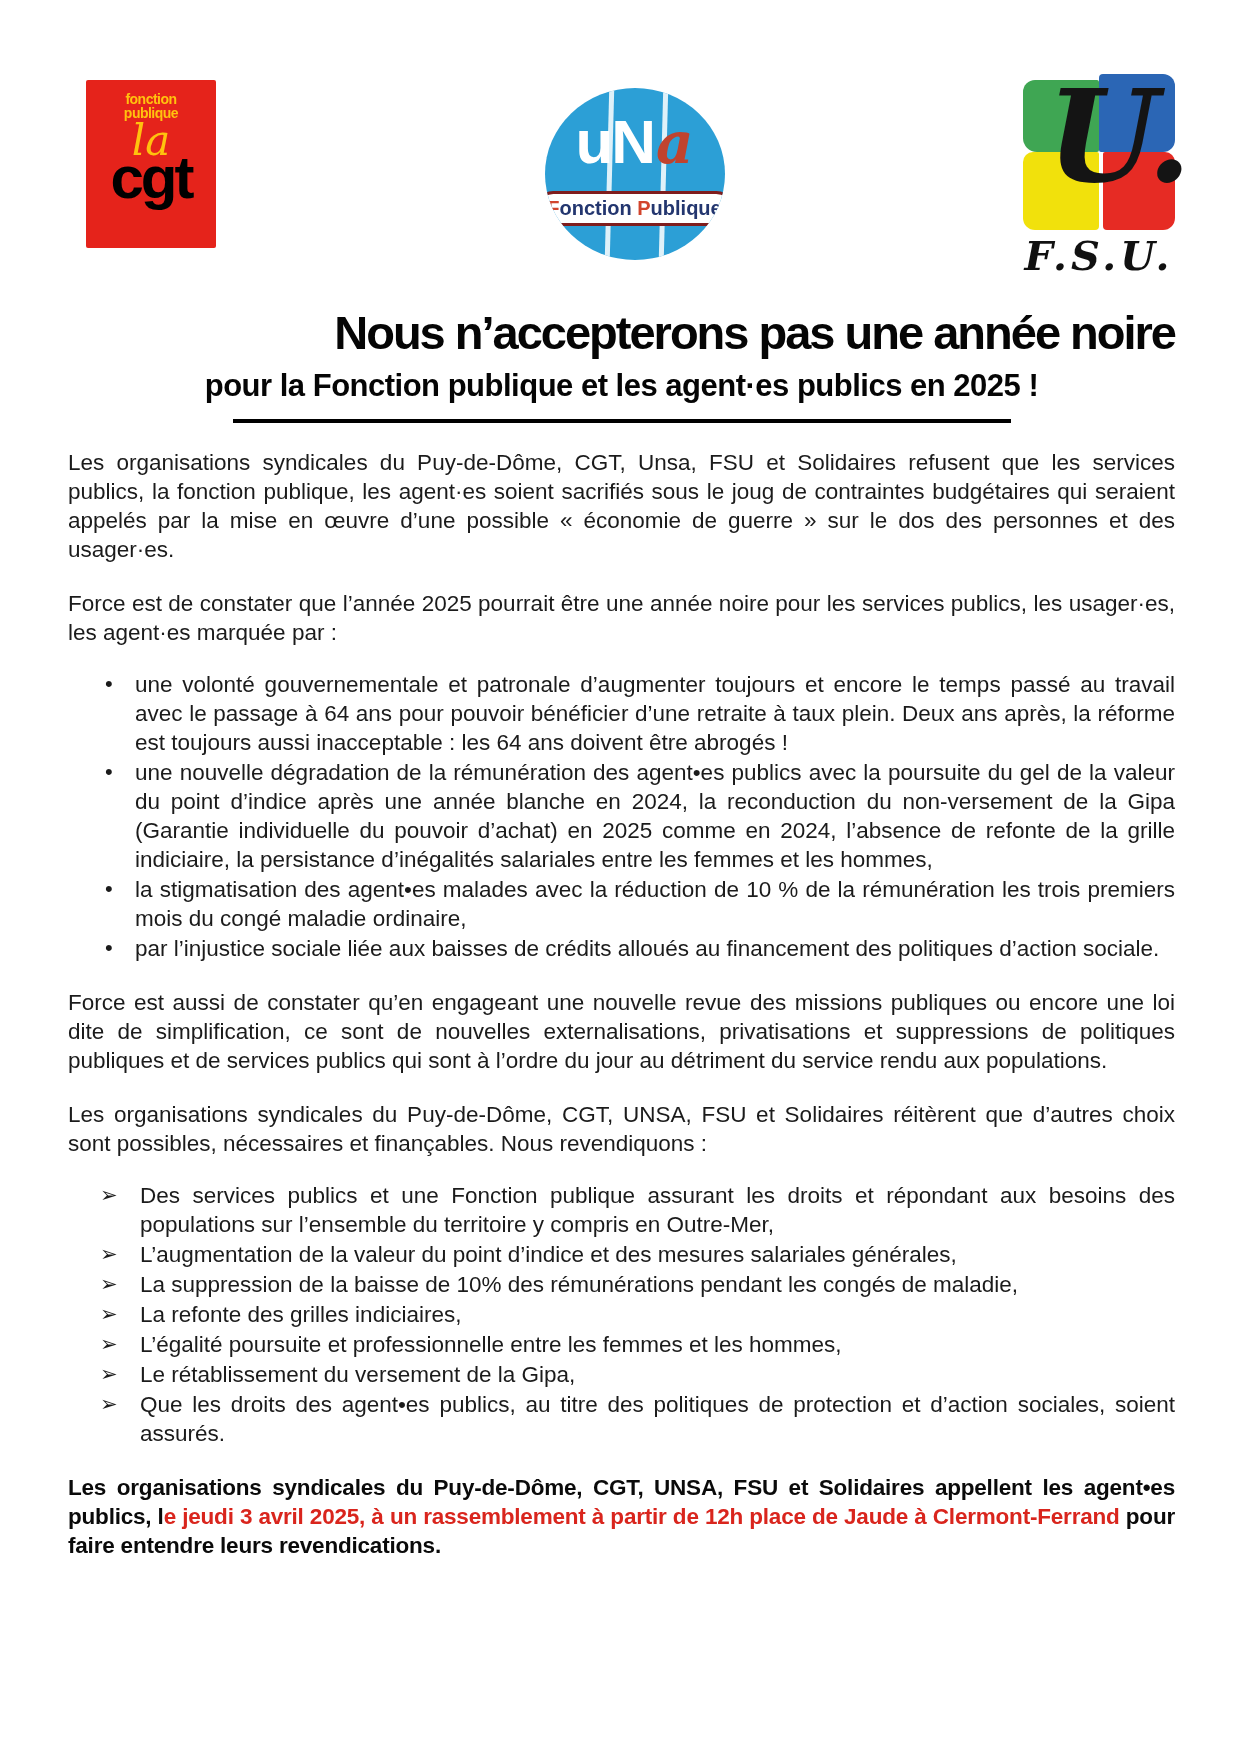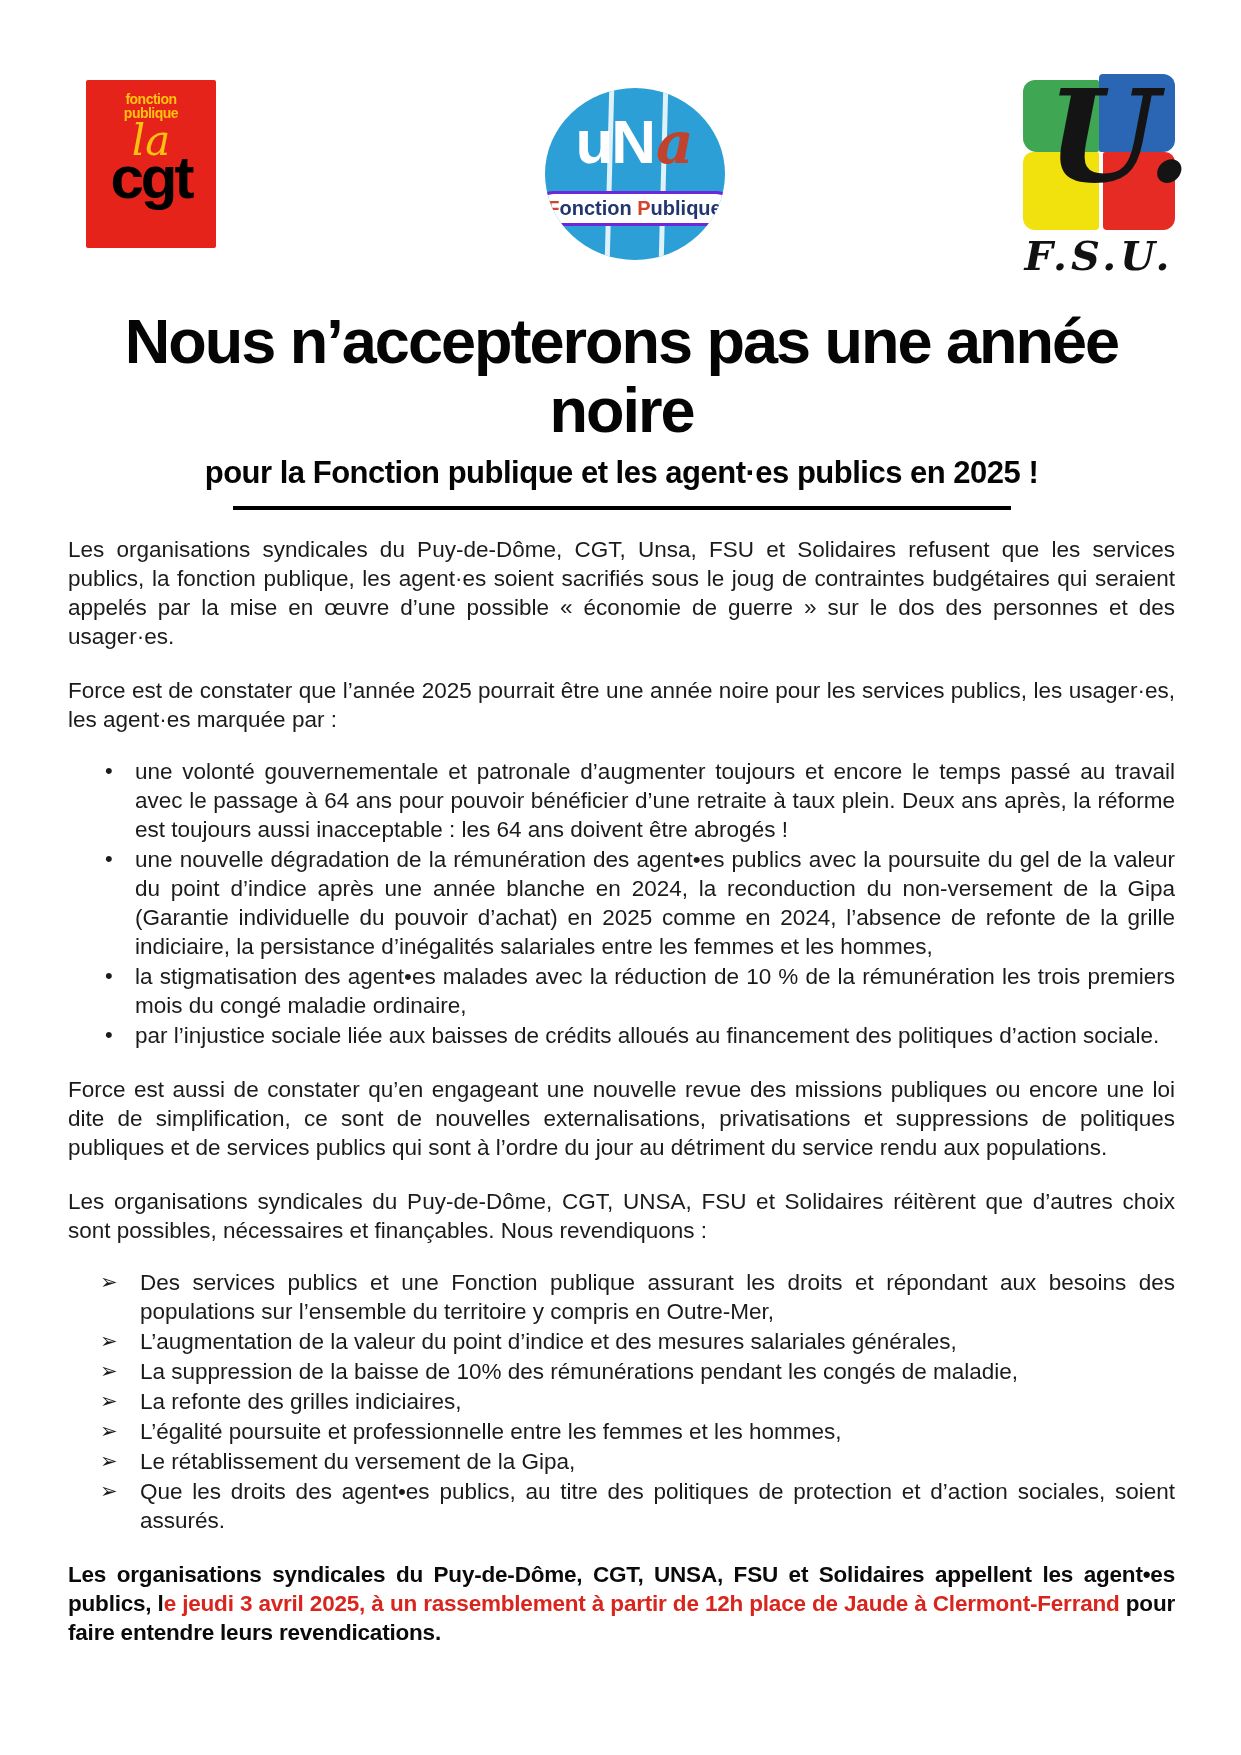--- a/index.html
+++ b/index.html
@@ -24,21 +24,21 @@
   .logo-unsa{margin-top:18px;margin-left:30px;}
   .unsa-circle{width:180px;height:172px;background:#2c9fd6;border-radius:50%;position:relative;overflow:hidden;}
   .unsa-slash{position:absolute;top:0;bottom:0;width:5px;background:rgba(255,255,255,0.85);}
   .unsa-slash.s1{left:62px;transform:rotate(1.5deg);}
   .unsa-slash.s2{left:116px;transform:rotate(1.5deg);}
   .unsa-letters{position:absolute;top:18px;left:0;right:0;text-align:center;white-space:nowrap;}
   .unsa-letters .un{color:#ffffff;font-weight:bold;font-size:62px;letter-spacing:-2px;}
   .unsa-letters .a{font-family:"DejaVu Serif",serif;font-style:italic;font-weight:bold;
     color:#c0432e;font-size:58px;margin-left:2px;}
   .unsa-pill{position:absolute;left:50%;transform:translateX(-50%);bottom:34px;background:#fff;
-    border:3px solid #6d28d9;border-radius:20px;padding:3px 9px;white-space:nowrap;
+    border:3px solid #7f1d1d;border-radius:20px;padding:3px 9px;white-space:nowrap;
     font-weight:bold;font-size:20px;color:#23366f;}
   .unsa-pill .cap{color:#d2442c;}
 
   
   .logo-fsu{margin-top:10px;text-align:center;}
   .fsu-grid{width:152px;height:150px;position:relative;display:grid;
     grid-template-columns:76px 76px;grid-template-rows:72px 78px;margin:0 auto;}
   .fsu-q{border-radius:8px 3px 10px 4px;}
   .fsu-q.g{background:#3fa653;border-radius:12px 2px 2px 14px;}
   .fsu-q.b{background:#2b66b5;border-radius:4px 12px 12px 2px;margin-top:-6px;}
@@ -54,21 +54,21 @@
   .sol-line{height:3px;background:#000;}
   .sol-union{position:absolute;right:0;top:5px;text-align:left;
     font-family:"Liberation Serif",serif;font-weight:bold;font-size:14px;line-height:1.0;color:#111;}
   .sol-main{font-family:"DejaVu Serif",serif;font-weight:bold;font-size:46px;
     letter-spacing:-2px;color:#0d0d0d;line-height:1.05;margin-top:11px;}
   .sol-underline{height:8px;background:#e6007e;margin-top:-5px;border-radius:4px;transform:rotate(-0.7deg);}
   .sol-region{font-family:"DejaVu Serif",serif;font-weight:bold;font-size:35px;
     color:#e6007e;letter-spacing:0px;line-height:1;margin-top:3px;}
 
   
-  .title{font-size:63px;font-weight:bold;text-align:center;letter-spacing:-2px;
+  .title{font-size:47px;font-weight:bold;text-align:right;letter-spacing:-2px;
     color:#050505;margin:42px 0 0;line-height:1.1;}
   .subtitle{font-size:31px;font-weight:bold;text-align:center;letter-spacing:-0.5px;
     color:#050505;margin:10px 0 0;line-height:1.1;}
   .rule{width:778px;height:4px;background:#000;margin:16px auto 0;}
 
   
   .body-text p{margin:25px 0 0;font-size:22.5px;line-height:1.29;text-align:justify;}
   ul.list{list-style:none;margin:23px 0 0;padding:0;}
   ul.dots{padding-left:37px;}
   ul.arrows{padding-left:32px;}

